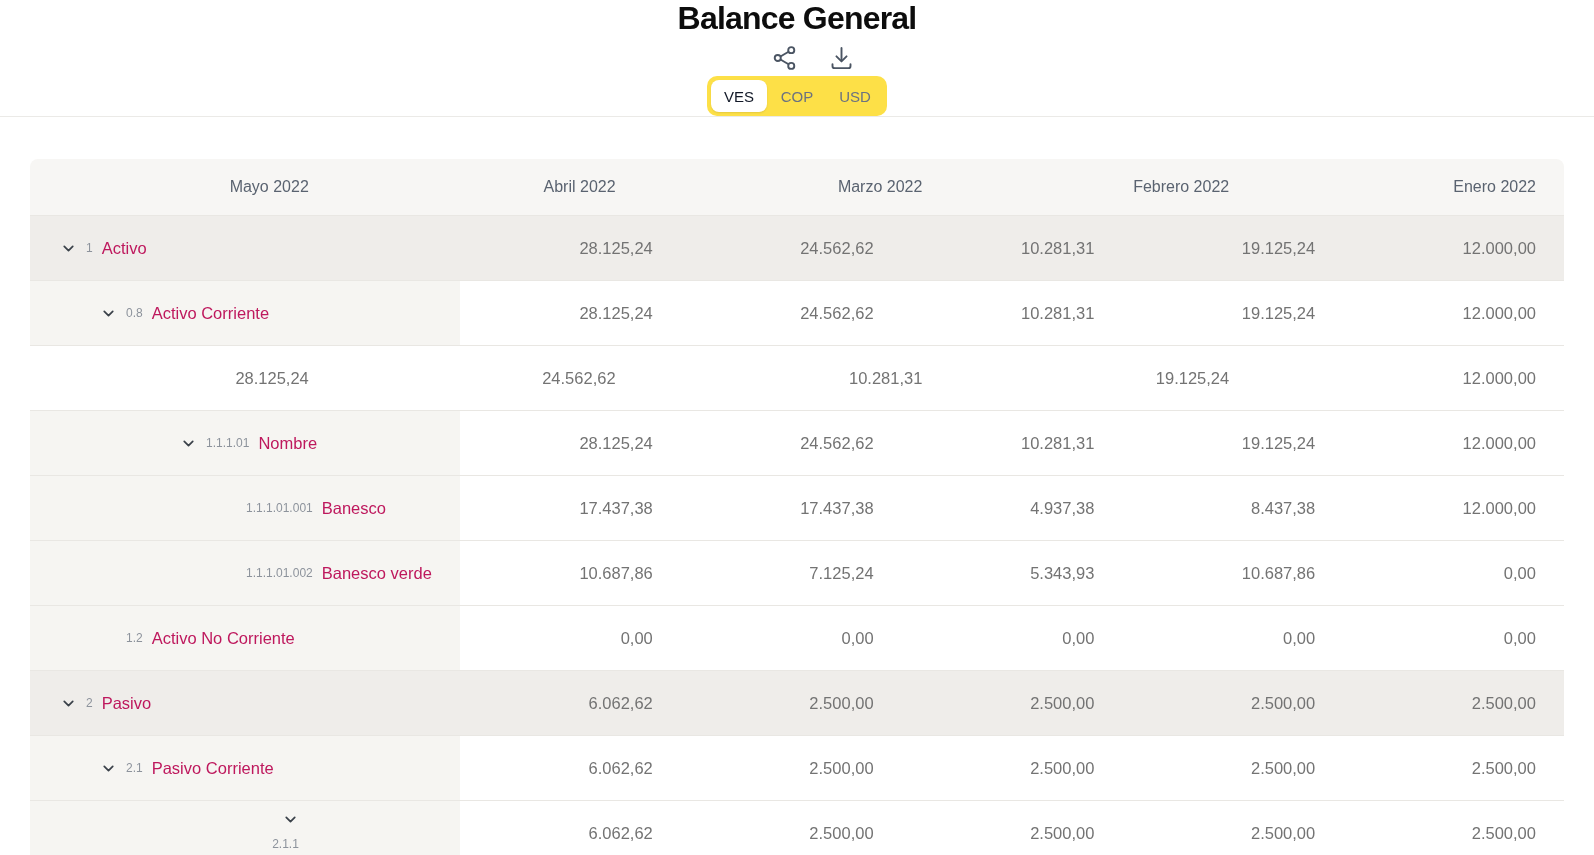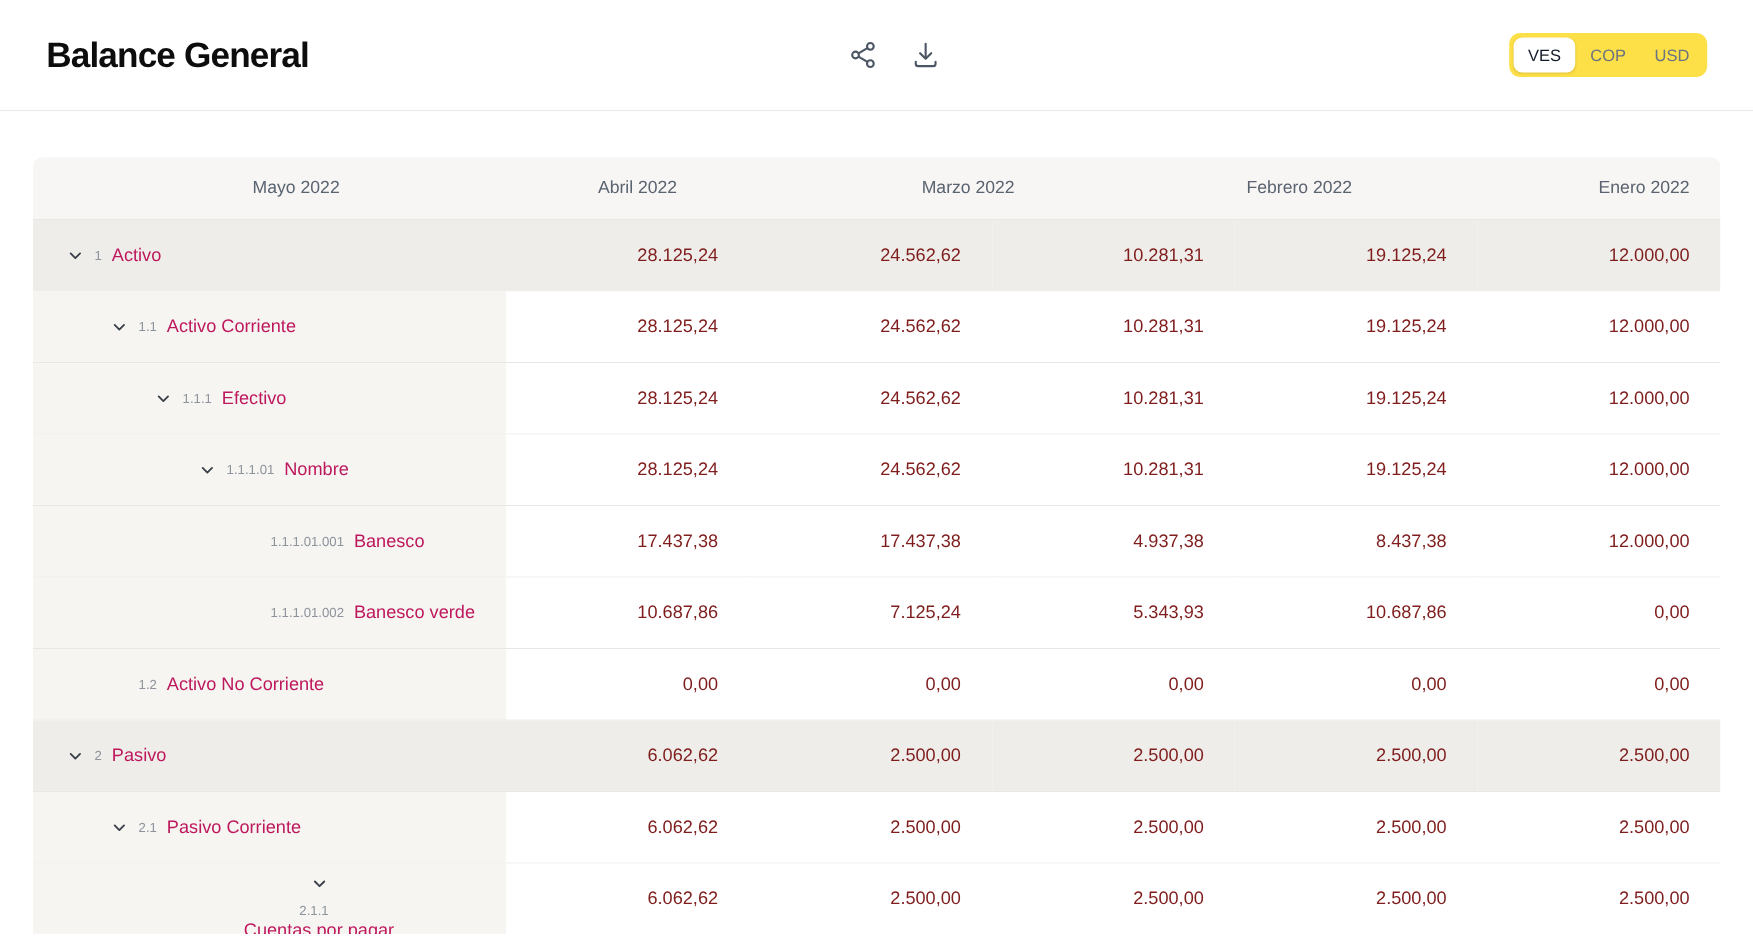--- a/index.html
+++ b/index.html
@@ -6,27 +6,28 @@
   html,body { width:1594px; height:855px; overflow:hidden; }
   body {
     font-family:"Liberation Sans", sans-serif;
     background:#ffffff;
     color:#24292f;
   }
 
   
   .topbar {
     position:relative;
-    height:101px;
+    height:117px;
     display:flex;
     align-items:center;
     justify-content:space-between;
-    padding:0 42px;
+    padding:0 27px;
     border-bottom:1px solid #ebeae7;
     background:#fff;
+    flex-direction:column;
   }
   .page-title {
     font-size:32px;
     font-weight:800;
     letter-spacing:-0.8px;
     color:#0d0d0d;
   }
   .center-group {
     position:absolute;
     left:51%;
@@ -121,21 +122,21 @@
     flex:0 0 430px;
     background:#f6f5f2;
     padding-right:10px;
   }
   .cell.val {
     flex:1;
     justify-content:flex-end;
     padding-right:28px;
     background:#ffffff;
     font-size:16.5px;
-    color:#7f1d1d;
+    color:#737373;
   }
   .row.hl .cell.name,
   .row.hl .cell.val {
     background:#efedea;
   }
   .chev-slot {
     width:36px;
     flex:0 0 36px;
     display:flex;
     align-items:center;
@@ -216,39 +217,30 @@
         <div class="cell val">19.125,24</div>
         <div class="cell val">12.000,00</div>
       </div>
       <div class="trow row">
         <div class="cell name" style="padding-left: 60px;">
           <span class="chev-slot">
             <svg viewBox="0 0 24 24" width="17" height="17" fill="none" stroke="#3a4149" stroke-width="2.4" stroke-linecap="round" stroke-linejoin="round">
               <path d="M6 9l6 6 6-6"></path>
             </svg>
           </span>
-          <span class="code">1.1</span>
+          <span class="code">0.8</span>
           <span class="label">Activo Corriente</span>
         </div>
         <div class="cell val">28.125,24</div>
         <div class="cell val">24.562,62</div>
         <div class="cell val">10.281,31</div>
         <div class="cell val">19.125,24</div>
         <div class="cell val">12.000,00</div>
       </div>
       <div class="trow row">
-        <div class="cell name" style="padding-left: 100px;">
-          <span class="chev-slot">
-            <svg viewBox="0 0 24 24" width="17" height="17" fill="none" stroke="#3a4149" stroke-width="2.4" stroke-linecap="round" stroke-linejoin="round">
-              <path d="M6 9l6 6 6-6"></path>
-            </svg>
-          </span>
-          <span class="code">1.1.1</span>
-          <span class="label">Efectivo</span>
-        </div>
         <div class="cell val">28.125,24</div>
         <div class="cell val">24.562,62</div>
         <div class="cell val">10.281,31</div>
         <div class="cell val">19.125,24</div>
         <div class="cell val">12.000,00</div>
       </div>
       <div class="trow row">
         <div class="cell name" style="padding-left: 140px;">
           <span class="chev-slot">
             <svg viewBox="0 0 24 24" width="17" height="17" fill="none" stroke="#3a4149" stroke-width="2.4" stroke-linecap="round" stroke-linejoin="round">

